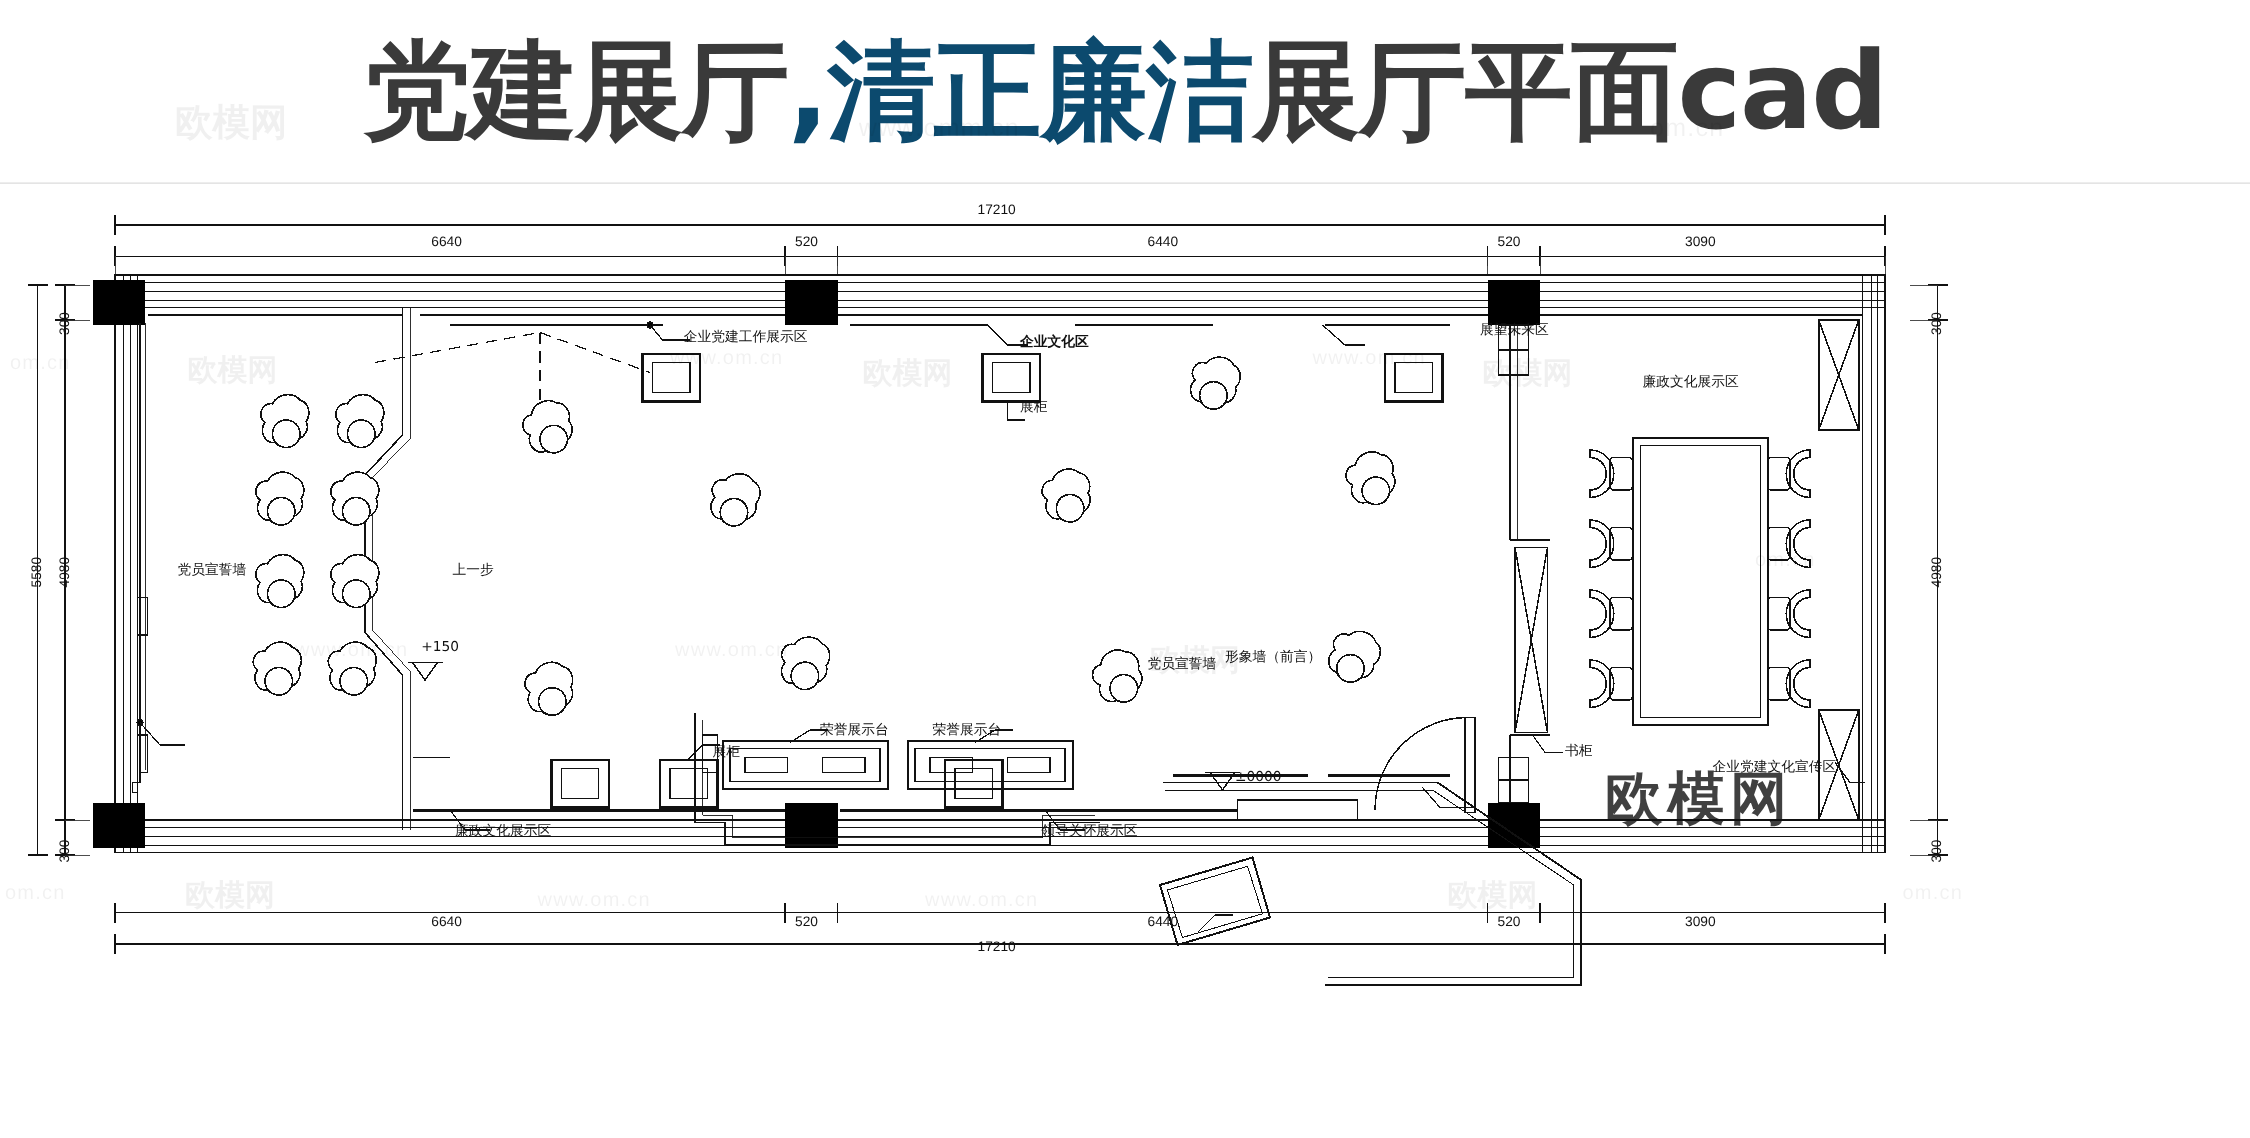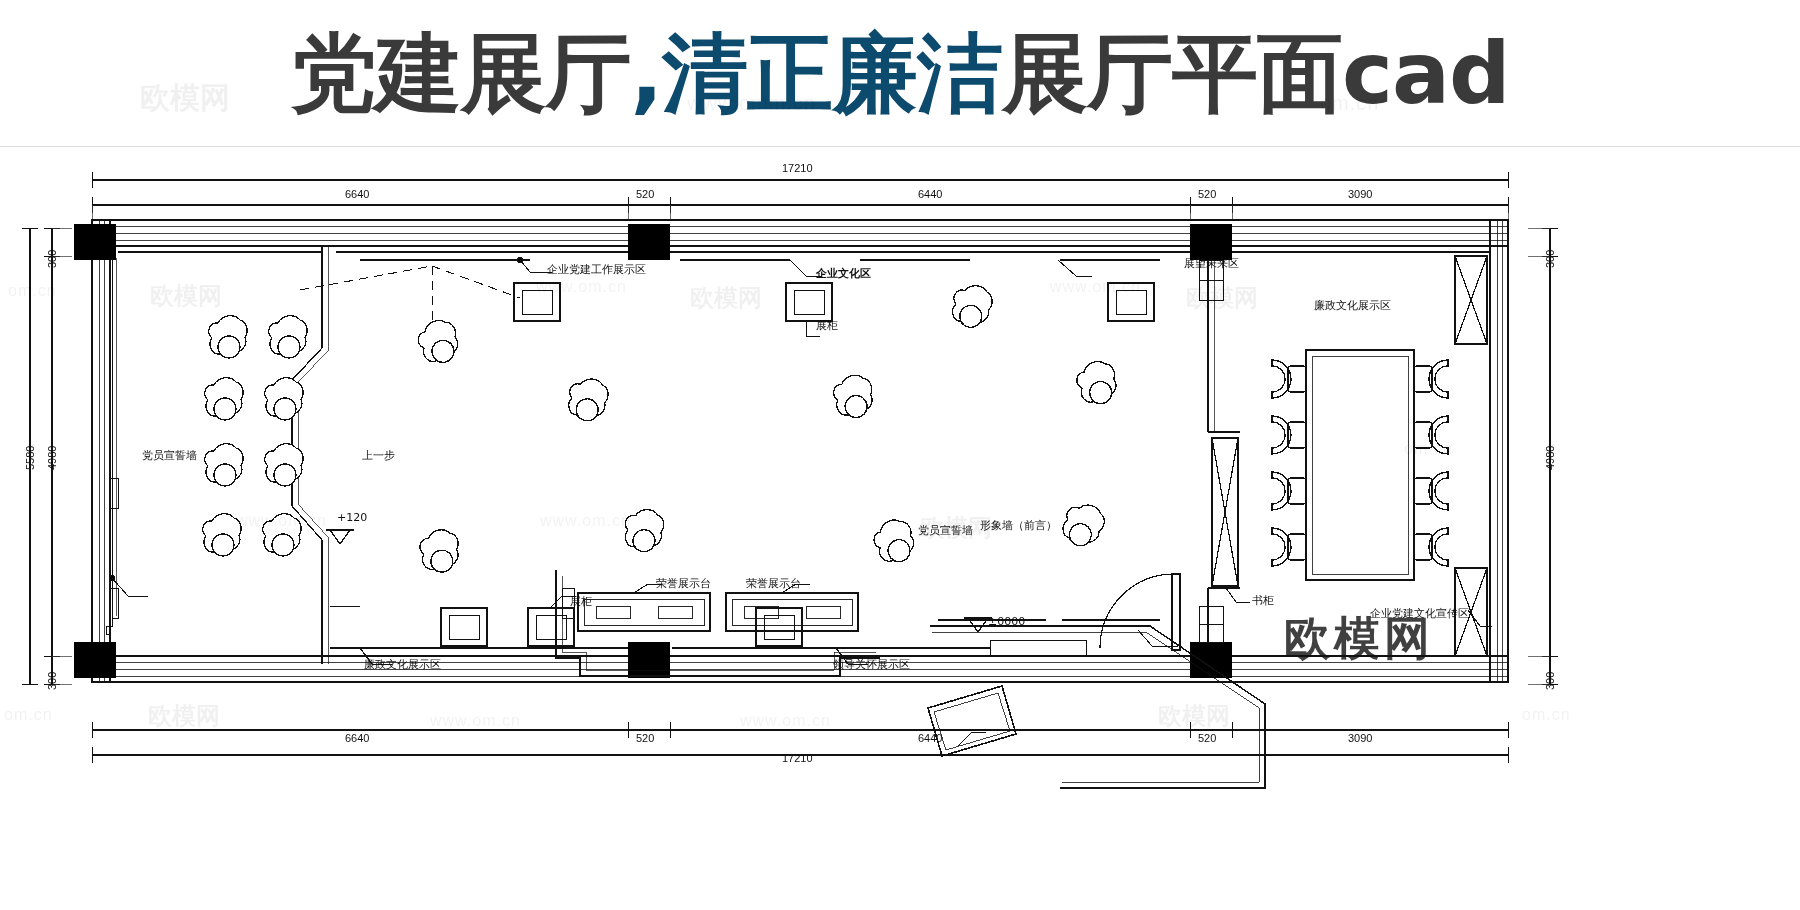--- a/index.html
+++ b/index.html
@@ -452,21 +452,21 @@
   <div class="cad-label" style="left:918px;top:525px;">党员宣誓墙</div>
   <div class="cad-label" style="left:980px;top:520px;">形象墙（前言）</div>
   <div class="cad-label" style="left:1252px;top:595px;">书柜</div>
   <div class="cad-label" style="left:1370px;top:608px;">企业党建文化宣传区</div>
   <div class="cad-label" style="left:364px;top:659px;">廉政文化展示区</div>
   <div class="cad-label" style="left:833px;top:659px;">领导关怀展示区</div>
   <div class="cad-label" style="left:816px;top:320px;">展柜</div>
   <div class="cad-label" style="left:570px;top:596px;">展柜</div>
 
   <div class="cad-label" style="left:362px;top:450px;">上一步</div>
-  <div class="cad-label" style="left:337px;top:512px;">+120</div>
+  <div class="cad-label" style="left:337px;top:512px;">+150</div>
   <div class="cad-label" style="left:988px;top:616px;">±0000</div>
 
   <div class="wm" style="left:150px;top:280px;font-size:24px;">欧模网</div>
   <div class="wm-url" style="left:536px;top:278px;font-size:16px;">www.om.cn</div>
   <div class="wm" style="left:690px;top:282px;font-size:24px;">欧模网</div>
   <div class="wm-url" style="left:1050px;top:278px;font-size:16px;">www.om.cn</div>
   <div class="wm" style="left:1186px;top:282px;font-size:24px;">欧模网</div>
   <div class="wm-url" style="left:8px;top:282px;font-size:16px;">om.cn</div>
 
   <div class="wm-url" style="left:236px;top:512px;font-size:16px;">www.om.cn</div>

